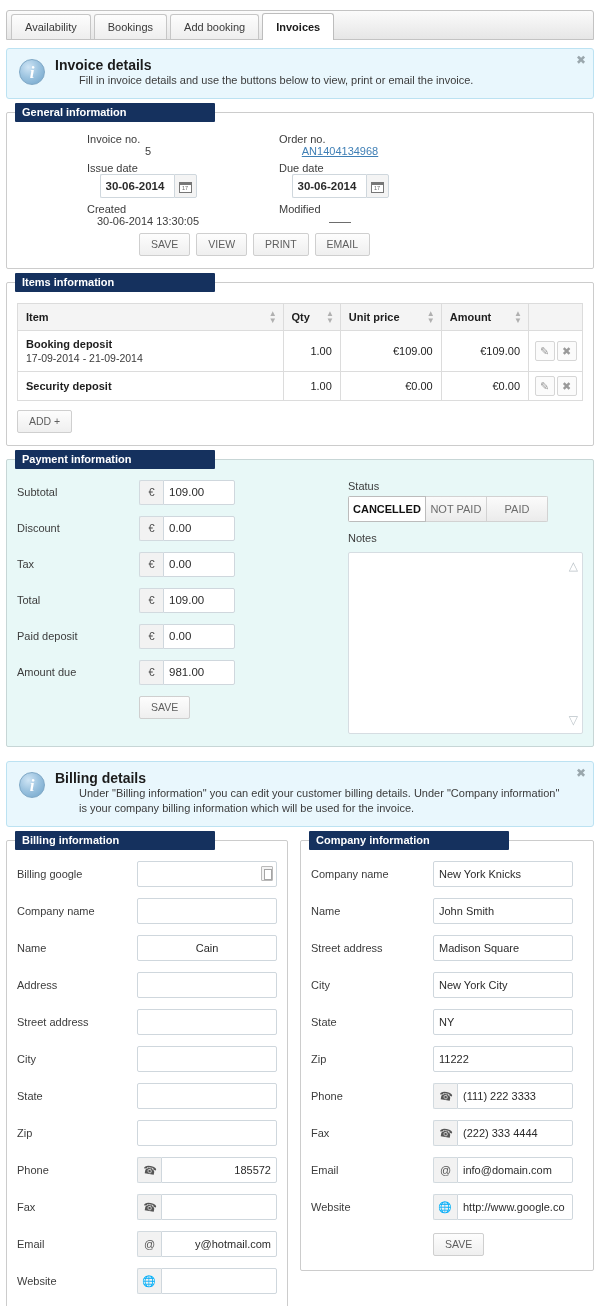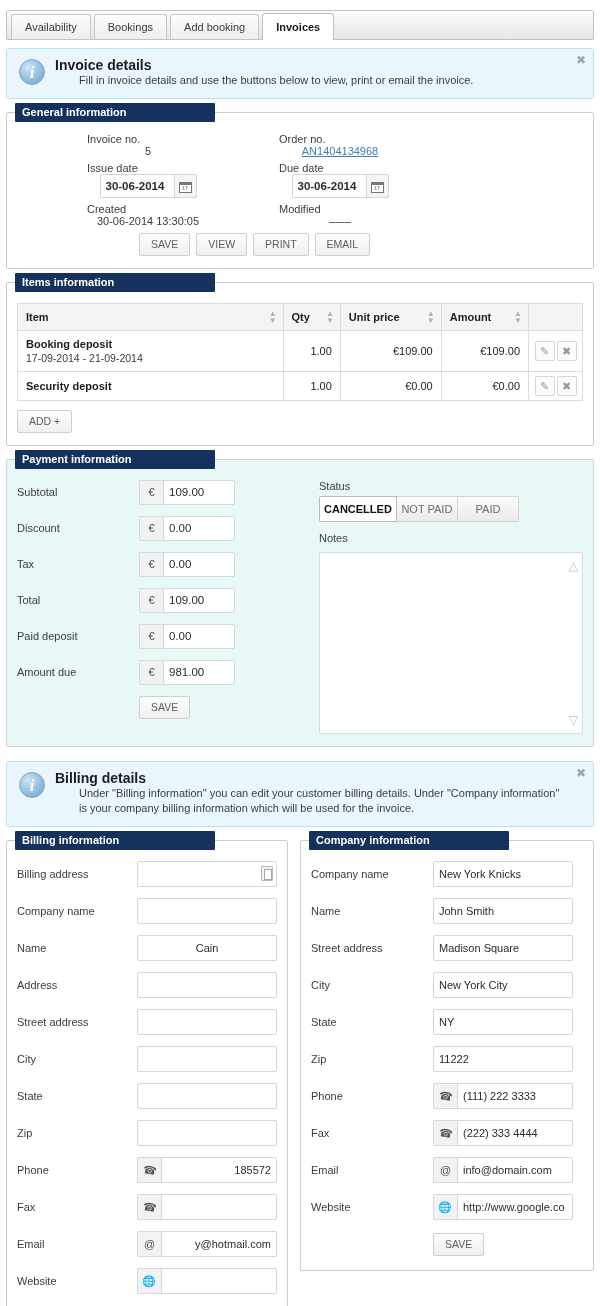--- a/index.html
+++ b/index.html
@@ -207,21 +207,21 @@
   .acts { width: 54px; text-align: center; white-space: nowrap; padding: 4px 4px !important; }
   .ibtn {
     display: inline-block; width: 20px; height: 20px;
     border: 1px solid #d6d6d6; background: #fbfbfb; border-radius: 2px;
     color: #9a9a9a; font-size: 11px; line-height: 18px; text-align: center;
     cursor: pointer; margin: 0 1px; vertical-align: middle;
   }
   .add-btn { margin-top: 9px; }
 
   
-  .pay-grid { display: flex; }
+  .pay-grid { display: flex; gap: 29px; }
   .pay-left { width: 292px; }
   .pay-right { flex: 1; padding-left: 10px; }
   .pay-row { display: flex; align-items: center; margin-bottom: 12px; height: 24px; }
   .pay-label { width: 122px; color: #3c3c3c; font-size: 11px; }
   .cur-wrap { display: flex; align-items: stretch; }
   .cur-pre {
     width: 24px; height: 25px;
     border: 1px solid #d2dadf; border-right: none;
     background: #f2f2f2; border-radius: 2px 0 0 2px;
     display: flex; align-items: center; justify-content: center;
@@ -490,21 +490,21 @@
     </div>
     <div class="box-close">✖</div>
   </div>
 
   <div class="cols" style="margin:0;">
     <div class="col-left">
       <div class="panel col">
         <div class="panel-legend">Billing information</div>
         <div class="panel-inner" id="billing-fields">
             <div class="f-row">
-              <div class="f-label">Billing address</div>
+              <div class="f-label">Billing google</div>
               <div class="f-field addr-field">
                 <input class="txt" value="" style="">
                 <span class="addr-ico"></span>
               </div>
             </div>
             <div class="f-row">
               <div class="f-label">Company name</div>
               <div class="f-field">
                 <input class="txt" value="" style="">
               </div>

